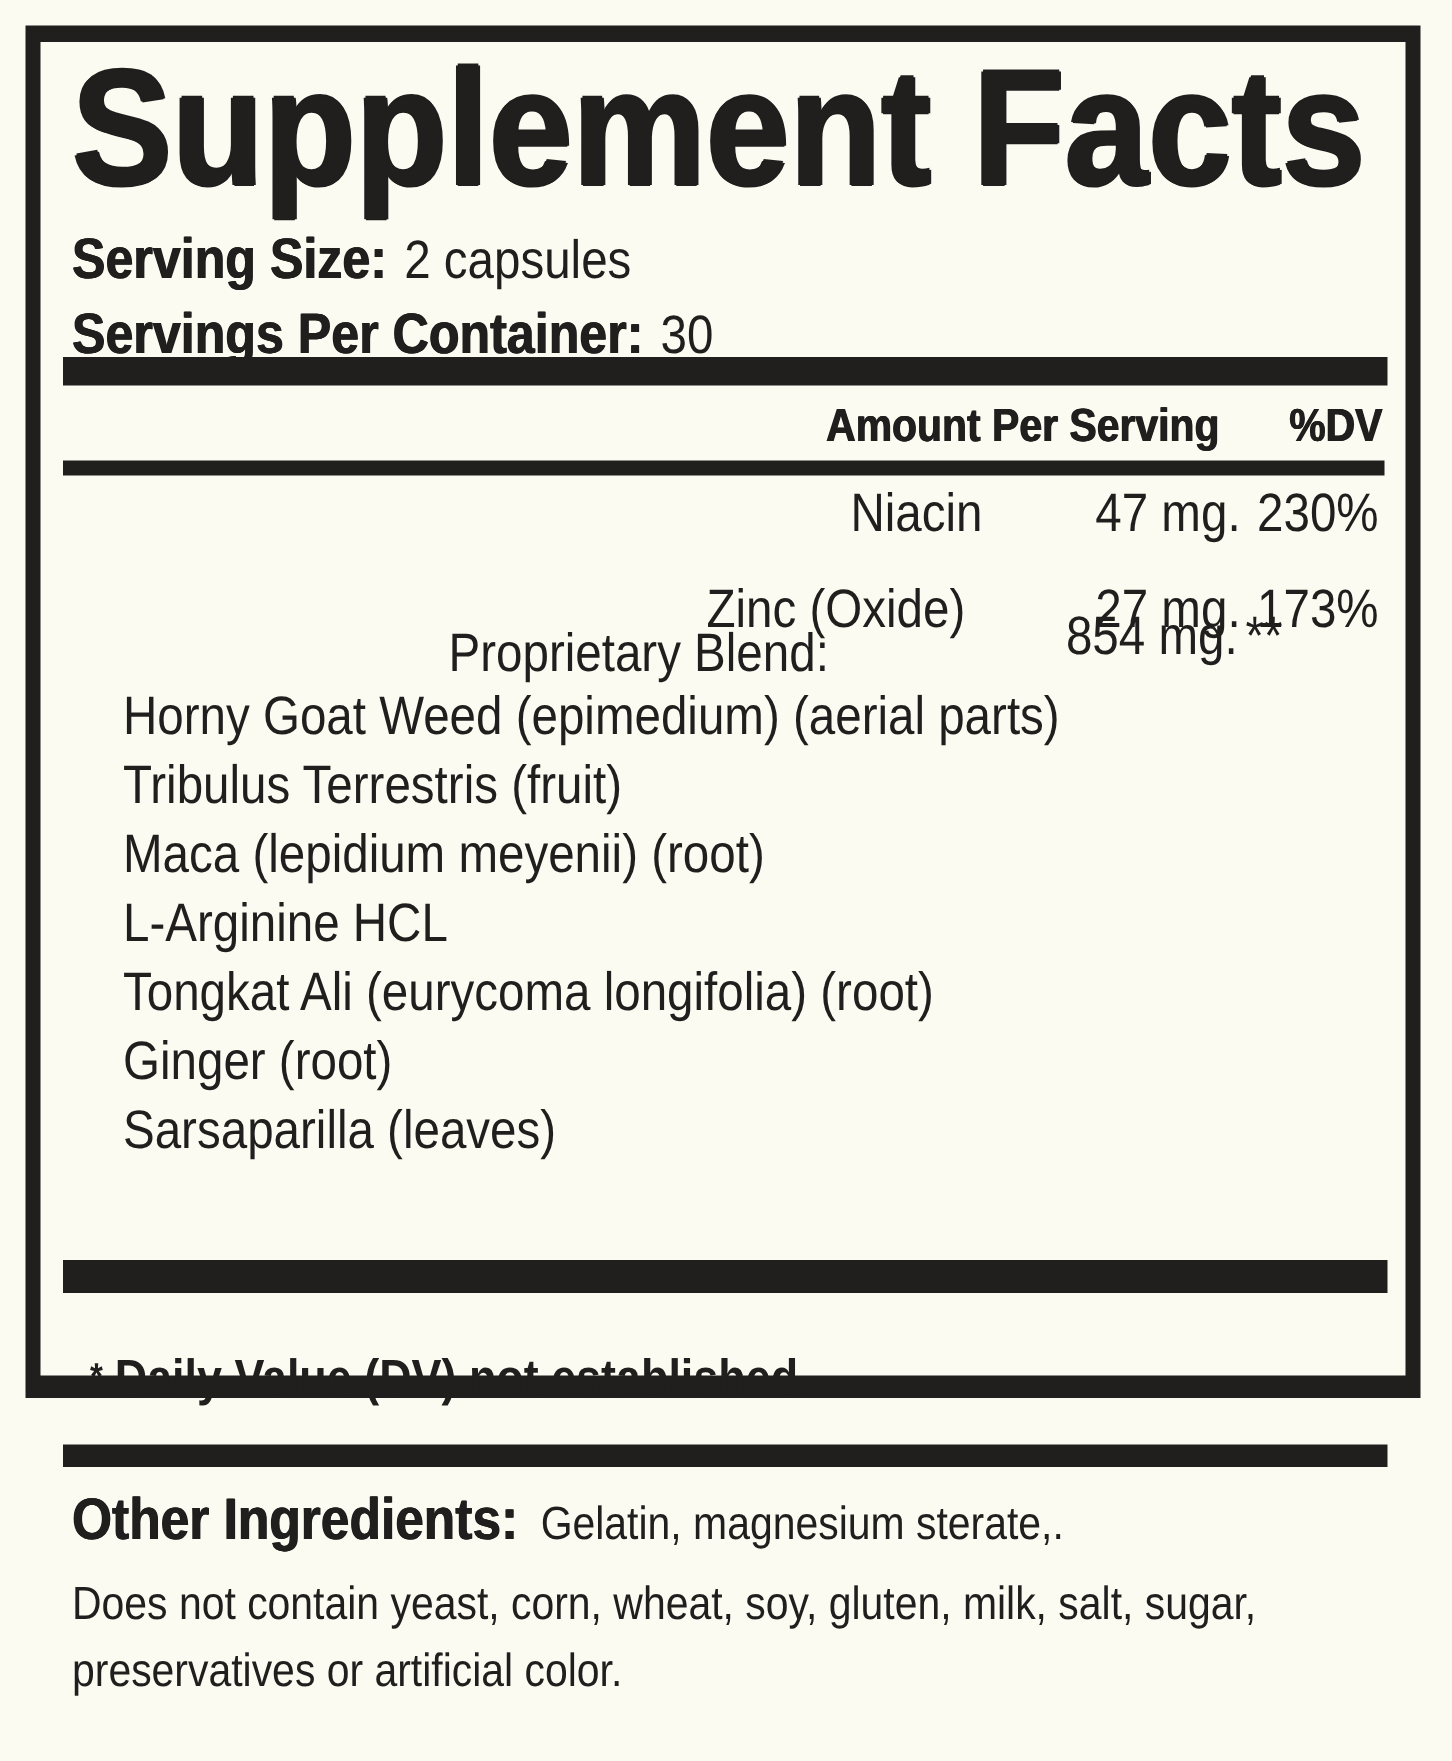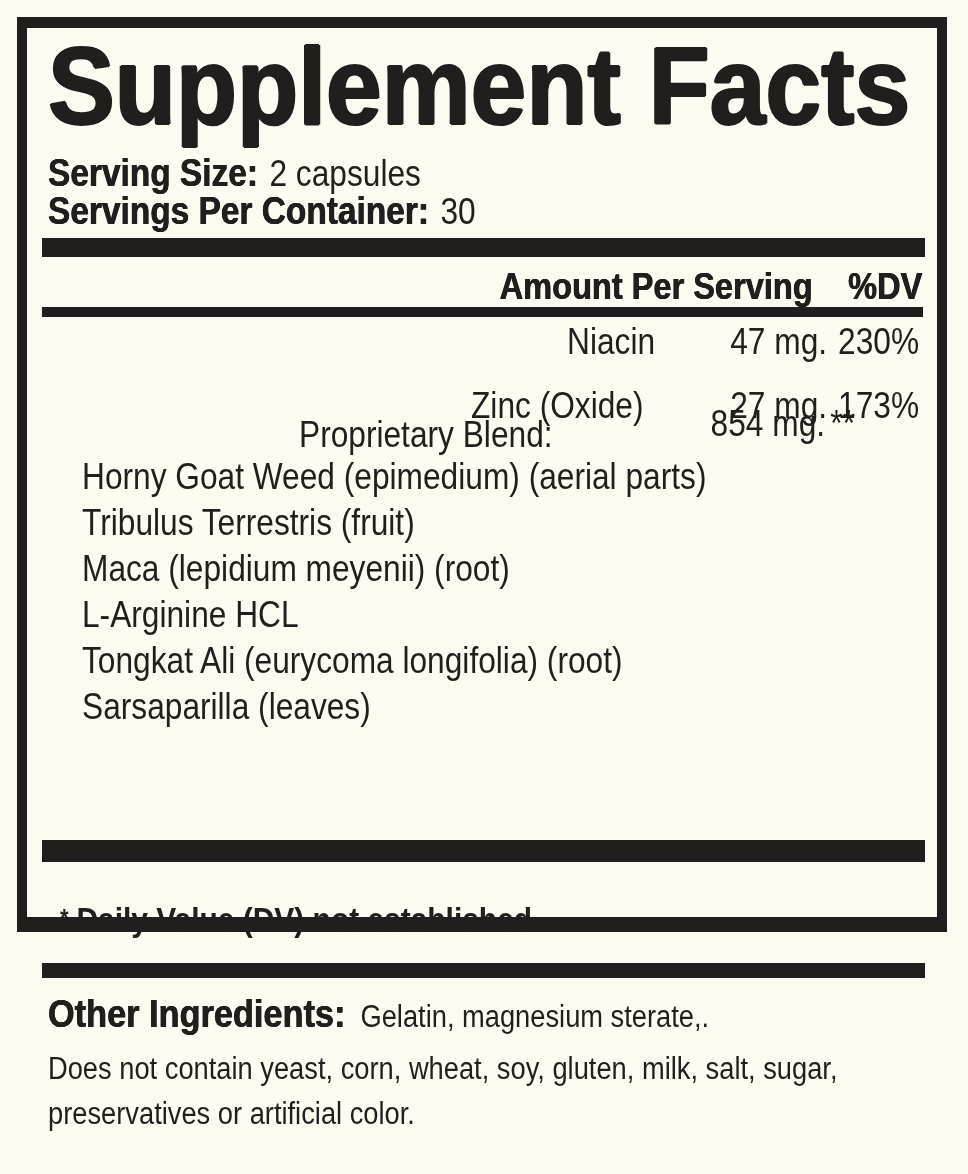--- a/index.html
+++ b/index.html
@@ -32,34 +32,34 @@
 
   .title{
     top:3px;left:21px;
     font-size:110px;font-weight:bold;
     letter-spacing:0;
     transform:scaleX(0.91);transform-origin:0 0;
     text-shadow:1.3px 0 var(--ink),-1.3px 0 var(--ink),0 1px var(--ink),0 -1px var(--ink);
   }
   .serv{left:21px;font-size:38px;}
   .serv.l1{top:126px;}
-  .serv.l2{top:164px;}
+  .serv.l2{top:176px;}
   .b{font-weight:bold;text-shadow:0.4px 0 var(--ink),-0.4px 0 var(--ink);}
   .serv .val{font-size:36px;font-weight:normal;text-shadow:none;margin-left:13px;}
 
   .bar{background:var(--ink);left:15px;width:883px;}
   .bar1{top:210px;height:19px;}
   .rule{top:279px;height:10px;background:var(--ink);left:15px;width:881px;position:absolute;}
   .bar2{top:812px;height:22px;}
   .bar3{top:935px;height:15px;}
 
   .hdr{
     top:240px;left:21px;width:874px;
     display:flex;align-items:flex-end;
-    font-size:37px;font-weight:bold;
+    font-size:31px;font-weight:bold;
   }
   .hdr .sp{flex:1;}
   .hdr .ha{margin-right:14px;text-shadow:0.4px 0 var(--ink),-0.4px 0 var(--ink);}
   .hdr .hdv{width:95px;text-align:right;text-shadow:0.4px 0 var(--ink),-0.4px 0 var(--ink);}
 
   .nrow{
     left:21px;width:874px;
     display:flex;align-items:baseline;
     font-size:36px;
   }
@@ -131,20 +131,21 @@
       <span class="namt"><span class="cx-r">854 mg.</span></span>
       <span class="ndv"><span class="cx-r">**</span></span>
     </div>
 
     <div class="blend">
       <div><span class="cx">Horny Goat Weed (epimedium) (aerial parts)</span></div>
       <div><span class="cx">Tribulus Terrestris (fruit)</span></div>
       <div><span class="cx">Maca (lepidium meyenii) (root)</span></div>
       <div><span class="cx">L-Arginine HCL</span></div>
       <div><span class="cx">Tongkat Ali (eurycoma longifolia) (root)</span></div>
+      <div><span class="cx">Ginger (root)</span></div>
       <div><span class="cx">Sarsaparilla (leaves)</span></div>
     </div>
 
     <div class="bar bar2"></div>
 
     <div class="foot">
       <span class="cx"><span class="mark">*</span><span>Daily Value (DV) not established.</span></span>
     </div>
 
     <div class="bar bar3"></div>

